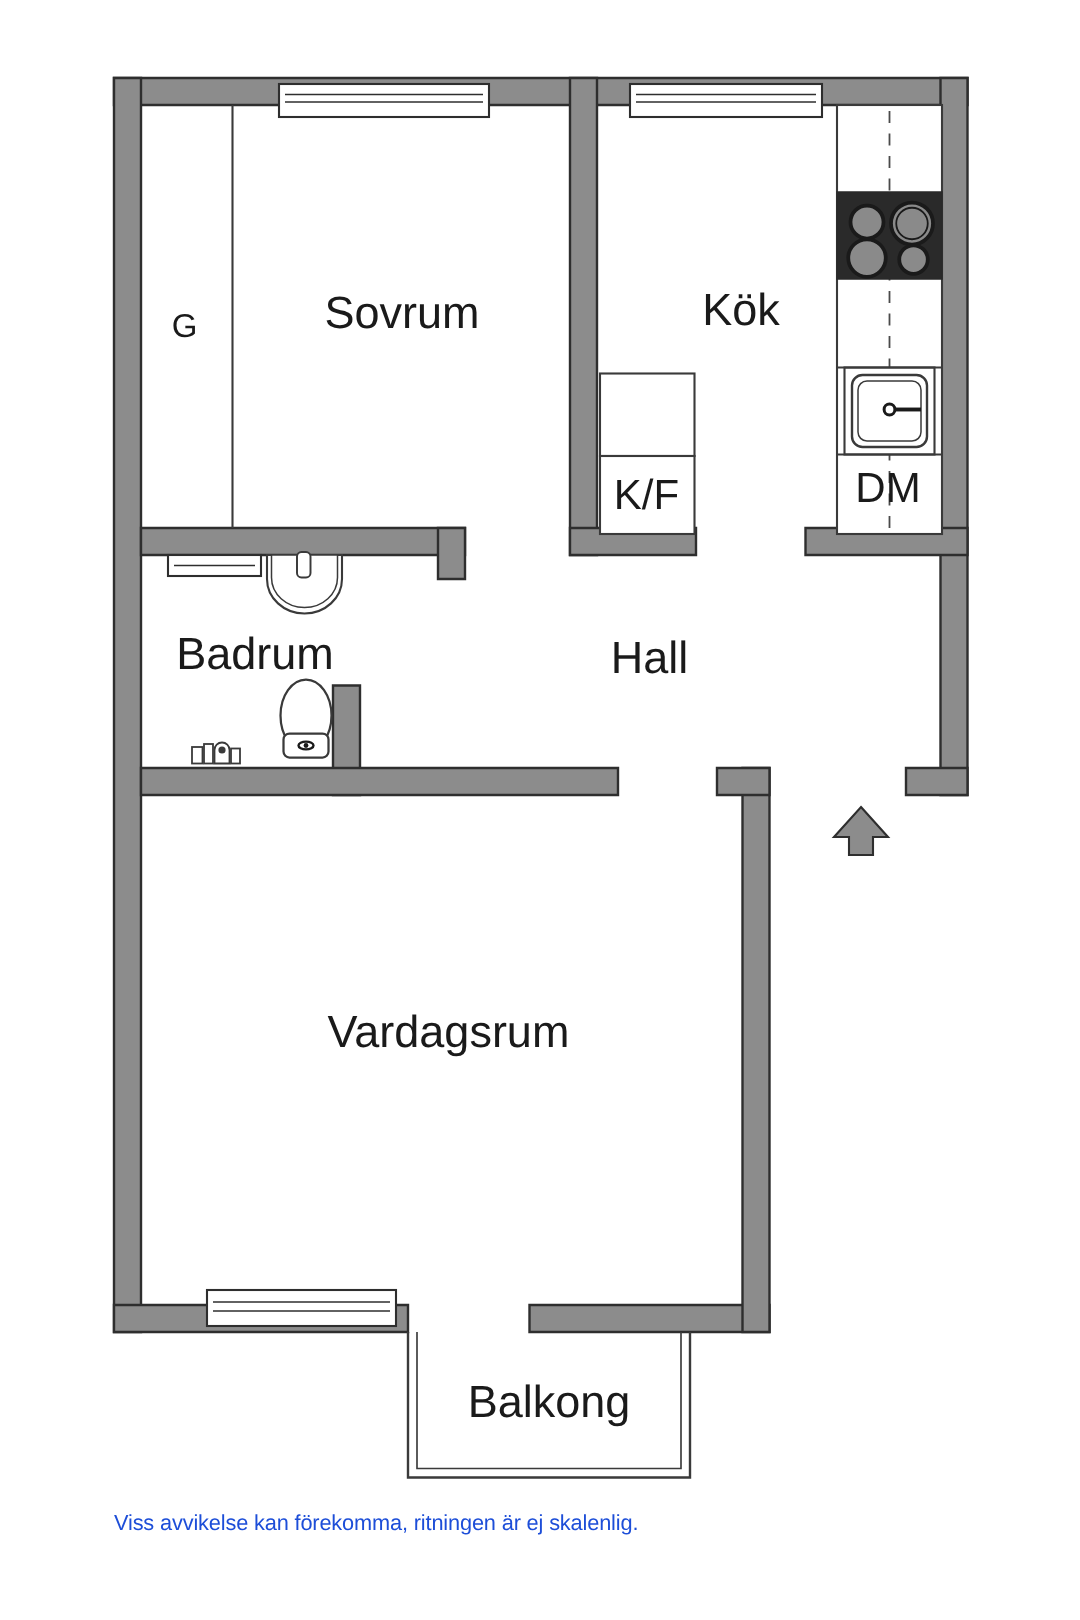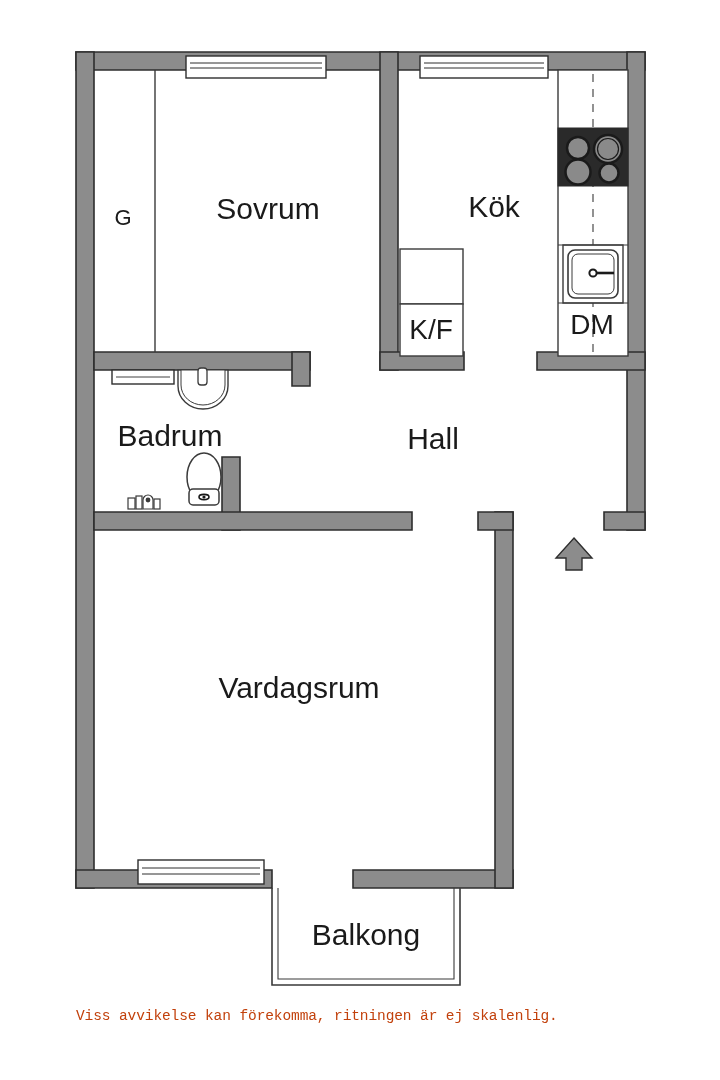--- a/index.html
+++ b/index.html
@@ -30,23 +30,23 @@
     text-anchor: middle;
     dominant-baseline: middle;
   }
   .label-lg { font-size: 30px; }
   .label-md { font-size: 28px; }
   .label-sm { font-size: 22px; }
   .footer-note {
     position: absolute;
     left: 76px;
     top: 1008px;
-    font-family: Liberation Mono, monospace;
+    font-family: Liberation Sans, sans-serif;
     font-size: 14.5px;
-    color: #c2410c;
+    color: #1d4ed8;
     letter-spacing: -0.1px;
     white-space: nowrap;
   }
 </style>
 </head>
 <body>
 
 <div id="plan-root">
 
   <svg class="floorplan" viewBox="0 0 720 1080">

